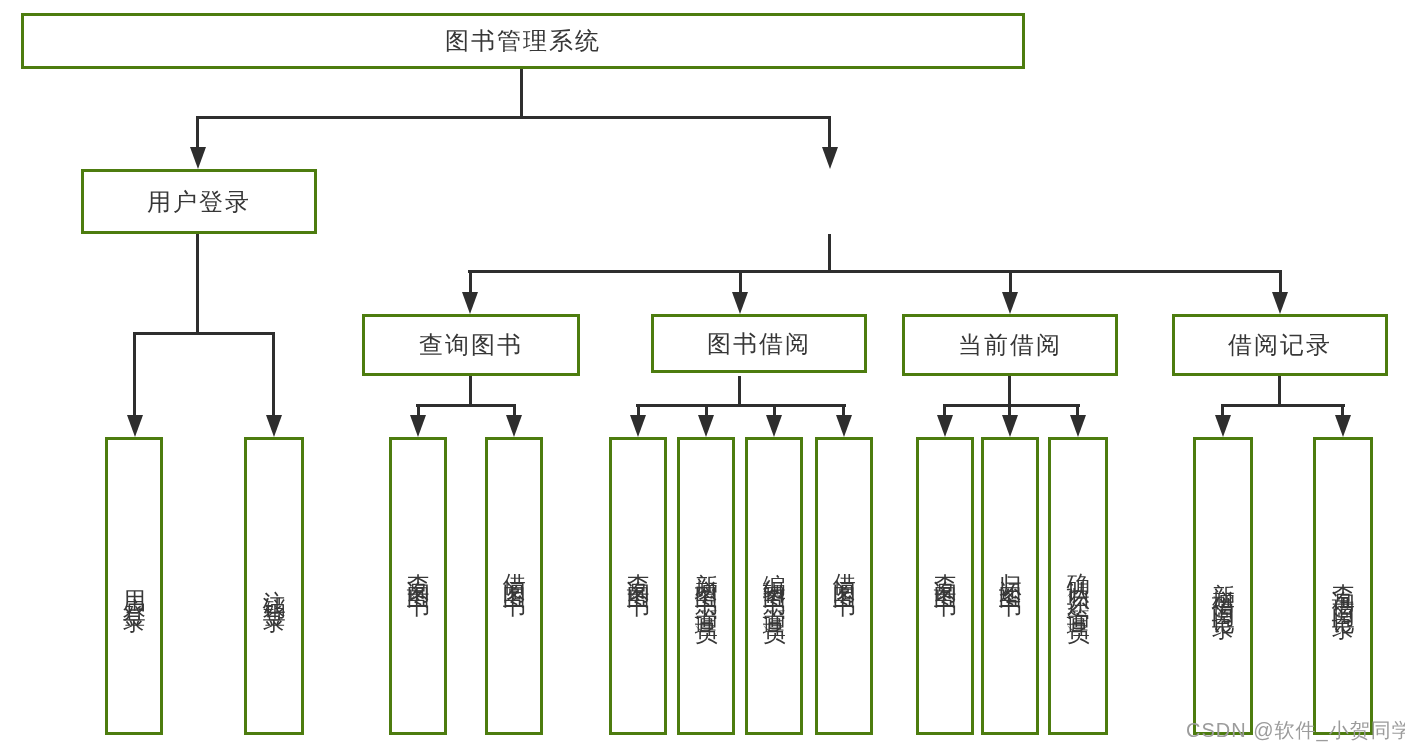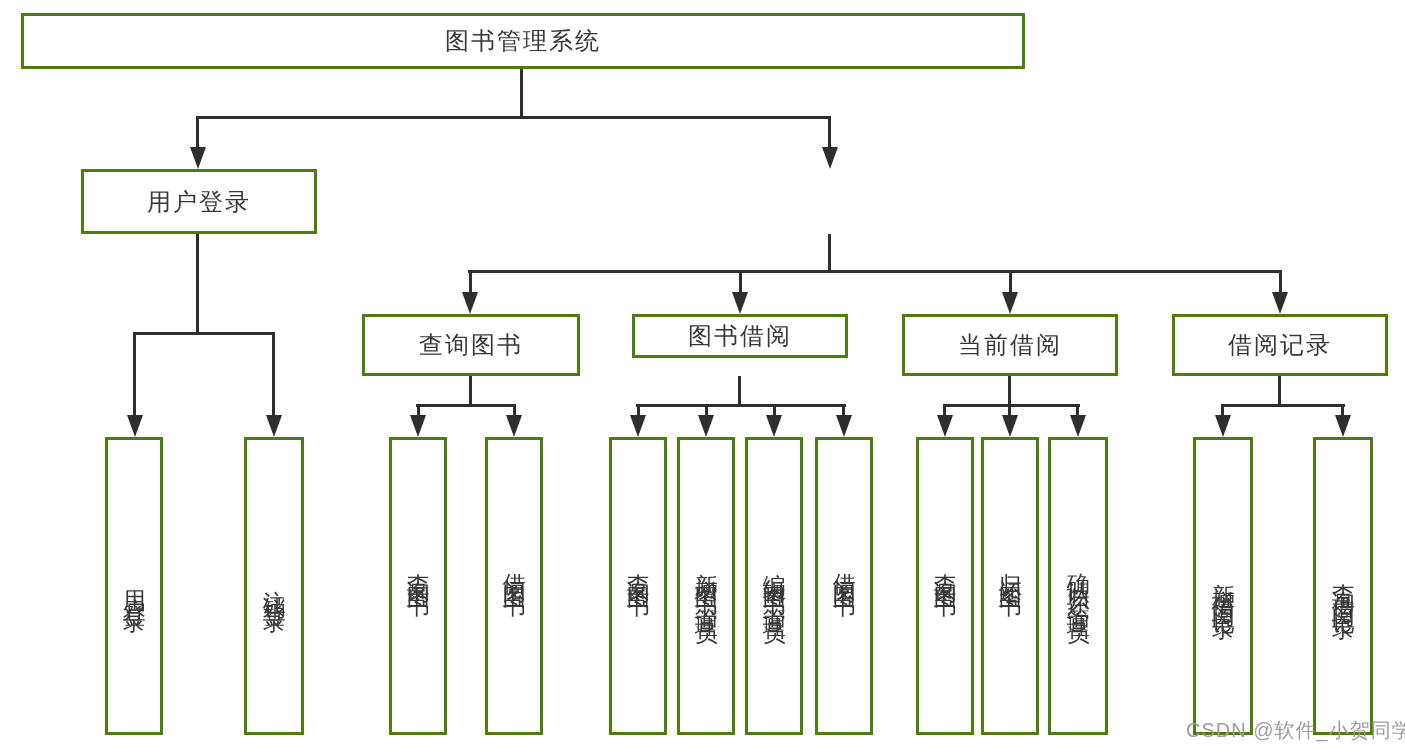--- a/index.html
+++ b/index.html
@@ -85,21 +85,21 @@
   <div class="vl" style="left:739px; top:270px; height:24px;"></div>
   <div class="arrow" style="left:732px; top:292px;"></div>
   <div class="vl" style="left:1009px; top:270px; height:24px;"></div>
   <div class="arrow" style="left:1002px; top:292px;"></div>
   <div class="vl" style="left:1279px; top:270px; height:24px;"></div>
   <div class="arrow" style="left:1272px; top:292px;"></div>
 
   <div class="box" style="left:362px; top:314px; width:218px; height:62px;">
     <span class="h-label">查询图书</span>
   </div>
-  <div class="box" style="left:632px; top:314px; width:216px; height:44px;">
+  <div class="box" style="left:651px; top:314px; width:216px; height:59px;">
     <span class="h-label">图书借阅</span>
   </div>
   <div class="box" style="left:1172px; top:314px; width:216px; height:62px;">
     <span class="h-label">借阅记录</span>
   </div>
   <div class="box" style="left:902px; top:314px; width:216px; height:62px;">
     <span class="h-label">当前借阅</span>
   </div>
 
   <div class="vl" style="left:469px; top:376px; height:31px;"></div>

